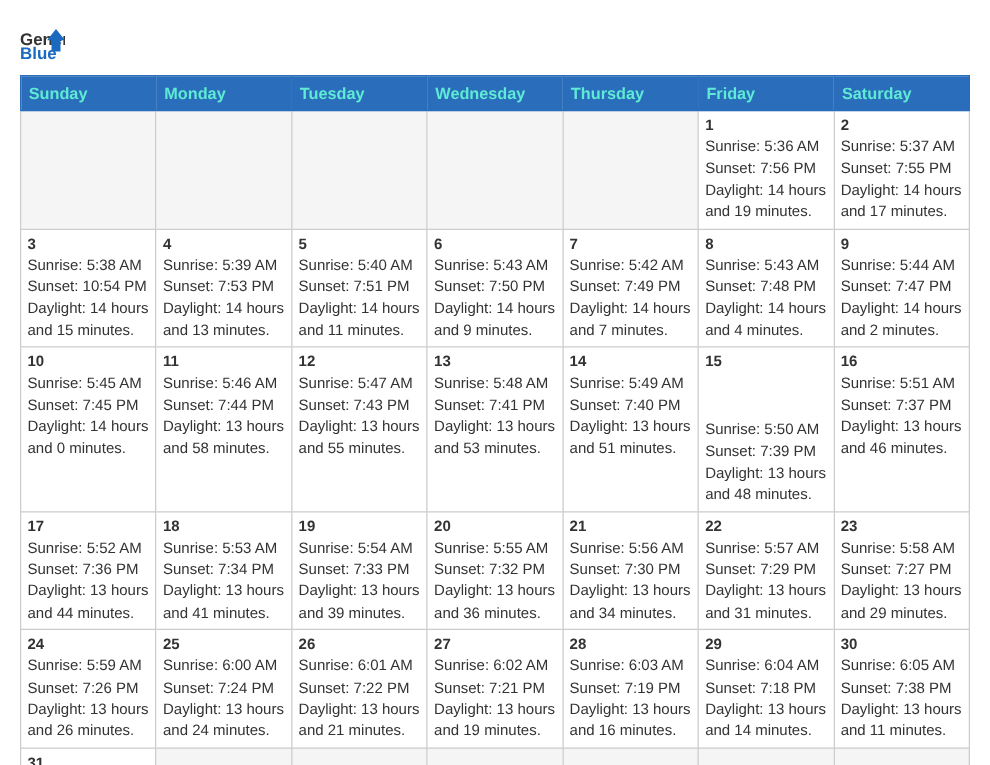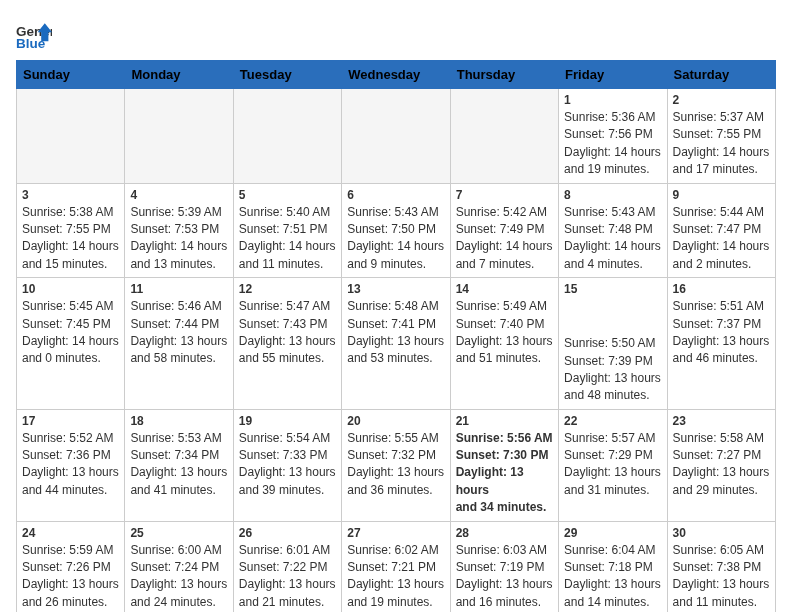--- a/index.html
+++ b/index.html
@@ -38,21 +38,21 @@
       font-size: 14px;
       color: #555;
     }
     table {
       width: 100%;
       border-collapse: collapse;
       table-layout: fixed;
     }
     th {
       background-color: #2a6ebb;
-      color: #000000;
+      color: #5eead4;
       text-align: left;
       padding: 6px 6px;
       font-size: 13px;
       font-weight: bold;
       border: 1px solid #2a6ebb;
     }
     td {
       border: 1px solid #ccc;
       vertical-align: top;
       padding: 4px 5px;
@@ -127,21 +127,21 @@
           <div class="day-info" style="white-space: pre-line;">Sunrise: 5:37 AM
 Sunset: 7:55 PM
 Daylight: 14 hours
 and 17 minutes.</div>
         </td>
       </tr>
       <tr>
         <td>
           <span class="day-number">3</span>
           <div class="day-info" style="white-space: pre-line;">Sunrise: 5:38 AM
-Sunset: 7:55 PM
+Sunset: 10:54 PM
 Daylight: 14 hours
 and 15 minutes.</div>
         </td>
         <td>
           <span class="day-number">4</span>
           <div class="day-info" style="white-space: pre-line;">Sunrise: 5:39 AM
 Sunset: 7:53 PM
 Daylight: 14 hours
 and 13 minutes.</div>
         </td>
@@ -256,21 +256,21 @@
         </td>
         <td>
           <span class="day-number">20</span>
           <div class="day-info" style="white-space: pre-line;">Sunrise: 5:55 AM
 Sunset: 7:32 PM
 Daylight: 13 hours
 and 36 minutes.</div>
         </td>
         <td>
           <span class="day-number">21</span>
-          <div class="day-info" style="white-space: pre-line; font-weight: bold;">Sunrise: 5:56 AM
+          <div class="day-info" style="white-space: pre-line;">Sunrise: 5:56 AM
 Sunset: 7:30 PM
 Daylight: 13 hours
 and 34 minutes.</div>
         </td>
         <td>
           <span class="day-number">22</span>
           <div class="day-info" style="white-space: pre-line;">Sunrise: 5:57 AM
 Sunset: 7:29 PM
 Daylight: 13 hours
 and 31 minutes.</div>

